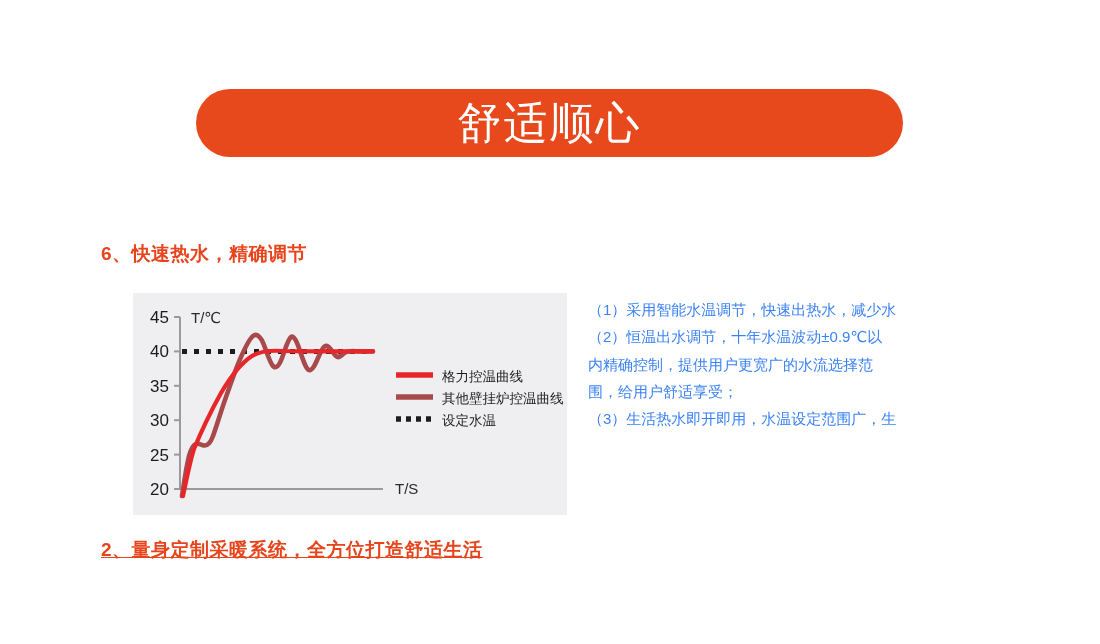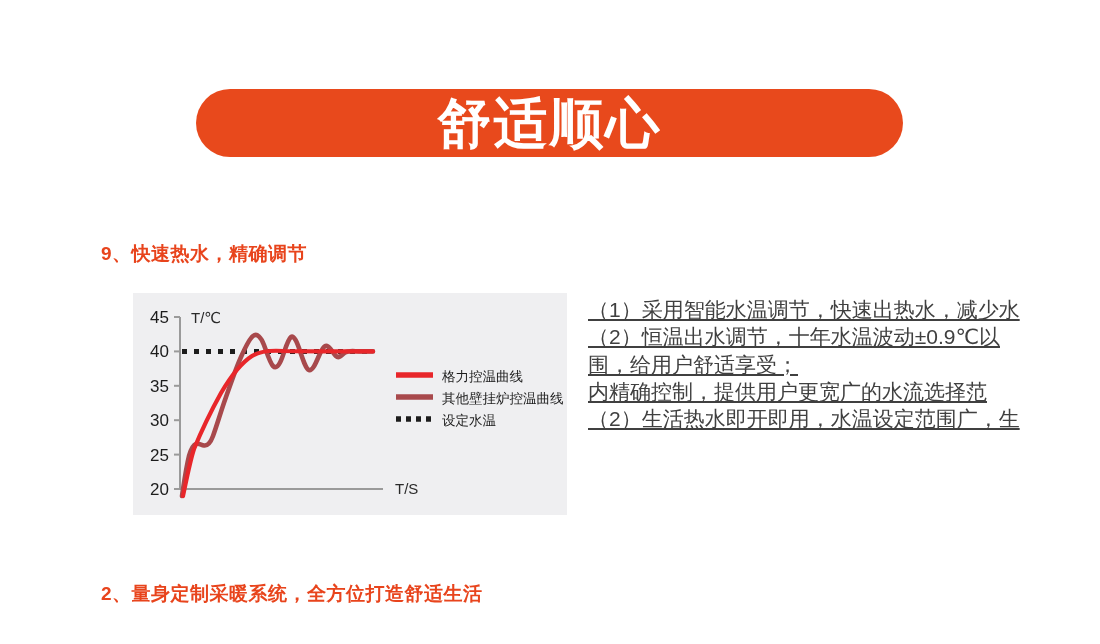--- a/index.html
+++ b/index.html
@@ -24,37 +24,37 @@
     width: 707px;
     height: 68px;
     background: #e8491c;
     border-radius: 34px;
     display: flex;
     align-items: center;
     justify-content: center;
   }
   .title-banner-text {
     color: #ffffff;
-    font-size: 54px;
-    font-weight: bold;
+    font-size: 44px;
+    font-weight: normal;
     letter-spacing: 2px;
     line-height: 1;
   }
 
   
   .section-heading {
     position: absolute;
     color: #e8441c;
     font-size: 19px;
     font-weight: bold;
     white-space: nowrap;
     letter-spacing: 0.5px;
   }
   #heading-1 { left: 101px; top: 241px; }
-  #heading-2 { left: 101px; top: 581px; }
+  #heading-2 { left: 101px; top: 537px; text-decoration: underline; }
 
   
   .chart-panel {
     position: absolute;
     left: 133px;
     top: 293px;
     width: 434px;
     height: 222px;
     background: #efeff1;
   }
@@ -80,36 +80,35 @@
   }
 
   
   .desc-block {
     position: absolute;
     left: 588px;
     top: 296px;
     width: 406px;
   }
   .desc-line {
-    color: #404040;
-    font-size: 21px;
+    color: #3b82f6;
+    font-size: 15px;
     line-height: 27.3px;
     white-space: nowrap;
     letter-spacing: 0px;
-    text-decoration: underline;
   }
 </style>
 </head>
 <body>
 
 <div class="title-banner">
   <span class="title-banner-text">舒适顺心</span>
 </div>
 
-<div class="section-heading" id="heading-1">9、快速热水，精确调节</div>
+<div class="section-heading" id="heading-1">6、快速热水，精确调节</div>
 
 <div class="chart-panel">
   <svg class="chart-svg" viewBox="0 0 434 222" xmlns="http://www.w3.org/2000/svg">
 
     <line x1="47" y1="24" x2="47" y2="196" stroke="#9a9a9a" stroke-width="2"></line>
 
     <line x1="47" y1="196" x2="250" y2="196" stroke="#9a9a9a" stroke-width="2"></line>
 
     <g>
       <line x1="41" y1="196" x2="47" y2="196" stroke="#9a9a9a" stroke-width="2"></line>
@@ -171,18 +170,18 @@
 
       <line x1="263" y1="126" x2="300" y2="126" stroke="#1c1c1c" stroke-width="5.5" stroke-dasharray="5 5" stroke-linecap="butt"></line>
       <text class="legend-label" x="309" y="132">设定水温</text>
     </g>
   </svg>
 </div>
 
 <div class="desc-block">
   <div class="desc-line">（1）采用智能水温调节，快速出热水，减少水</div>
   <div class="desc-line">（2）恒温出水调节，十年水温波动±0.9℃以</div>
+  <div class="desc-line">内精确控制，提供用户更宽广的水流选择范</div>
   <div class="desc-line">围，给用户舒适享受；</div>
-  <div class="desc-line">内精确控制，提供用户更宽广的水流选择范</div>
-  <div class="desc-line">（2）生活热水即开即用，水温设定范围广，生</div>
+  <div class="desc-line">（3）生活热水即开即用，水温设定范围广，生</div>
 </div>
 
 <div class="section-heading" id="heading-2">2、量身定制采暖系统，全方位打造舒适生活</div>
 
 </body></html>

